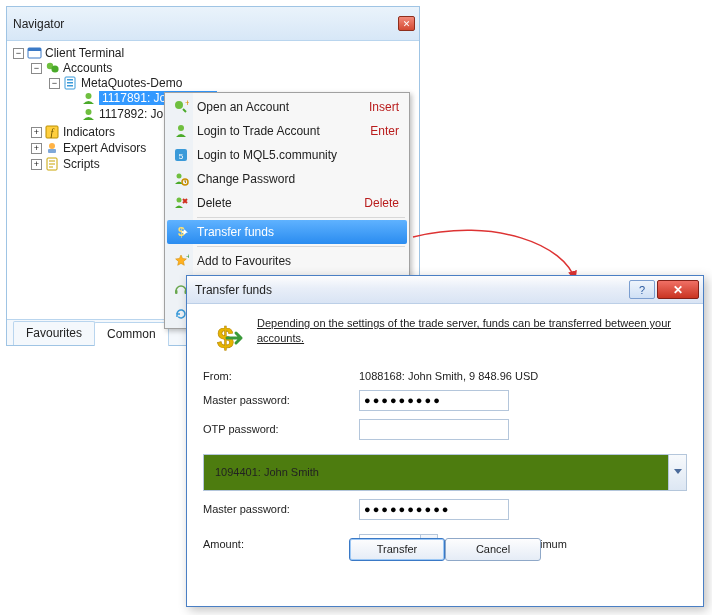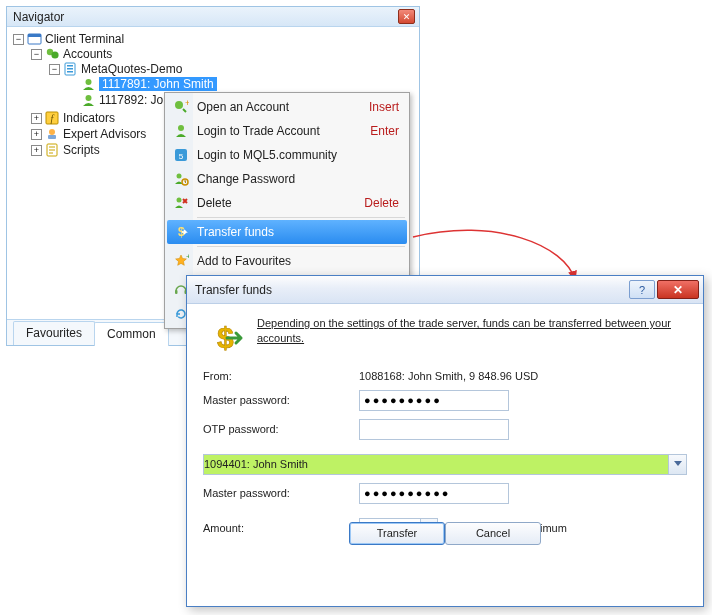--- a/index.html
+++ b/index.html
@@ -15,21 +15,21 @@
   }
   
   .nav-panel {
     position: absolute;
     left: 6px; top: 6px;
     width: 414px; height: 340px;
     border: 1px solid #9fc4e4;
     background: #fff;
   }
   .nav-titlebar {
-    height: 20px;
+    height: 34px;
     background: linear-gradient(#eaf3fb, #d7e7f7);
     border-bottom: 1px solid #b9d5ee;
     display: flex;
     align-items: center;
     padding: 0 4px 0 6px;
   }
   .nav-titlebar .title { flex: 1; font-size: 12px; }
   .nav-close {
     width: 17px; height: 15px;
     background: linear-gradient(#f28a7a,#d44a33);
@@ -127,22 +127,22 @@
   .form { margin-top:24px; }
   .form .frow { display:flex; align-items:center; margin-bottom:8px; }
   .form .flabel { width:156px; text-align:left; padding-right:8px; font-size:11px; }
   .form .fvalue { flex:1; font-size:11px; display:flex; align-items:center; }
   .tinput {
     height:21px; border:1px solid #b4c6db; padding:1px 4px; font-size:11px;
     font-family:inherit; background:#fff;
   }
   .pwd { letter-spacing:2px; font-family:Verdana,sans-serif; }
   .combo {
-    flex:1; height:21px; border:1px solid #b4c6db; display:flex; align-items:center;
-    padding:0 0; position:relative; background:#bef264;
+    flex:1; height:37px; border:1px solid #b4c6db; display:flex; align-items:center;
+    padding:0 11px; position:relative; background:#4d7c0f;
   }
   .combo .cbtn {
     position:absolute; right:0; top:0; bottom:0; width:18px;
     background:linear-gradient(#f7f9fc,#dde7f3); border-left:1px solid #b4c6db;
     display:flex;align-items:center;justify-content:center;
   }
   .spin {
     display:inline-flex; align-items:stretch;
   }
   .spin input { width:62px; text-align:right; }

